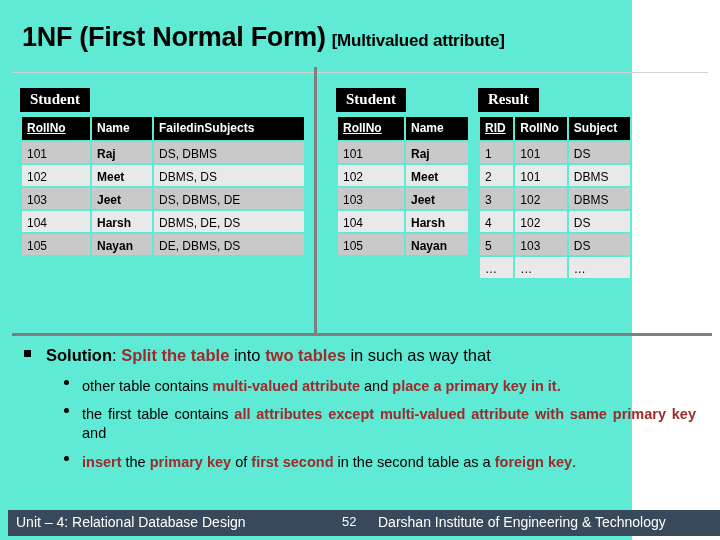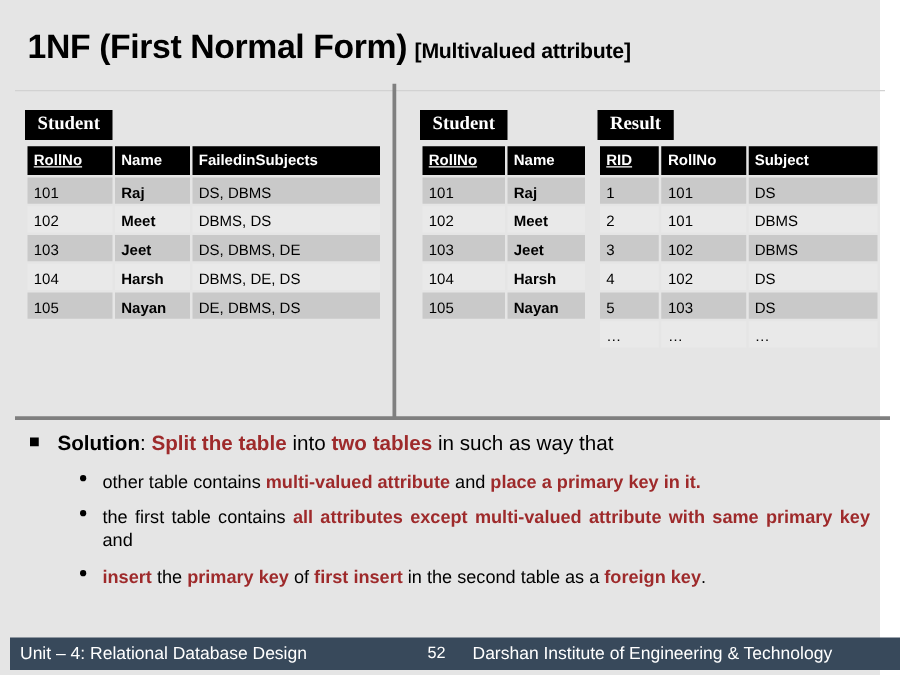--- a/index.html
+++ b/index.html
@@ -4,22 +4,22 @@
 <style>
   html, body {
     margin: 0; padding: 0;
     width: 720px; height: 540px;
     background: #ffffff;
     font-family: "Liberation Sans", sans-serif;
     overflow: hidden;
   }
   #slide {
     position: relative;
-    width: 704px; height: 540px;
-    background: #e5e5e5;
+    width: 632px; height: 540px;
+    background: #5eead4;
   }
 
   
   #title-area {
     position: absolute;
     left: 22px; top: 22px;
     width: 690px;
     white-space: nowrap;
   }
   #title-main {
@@ -327,21 +327,21 @@
 
     <div class="bullet-l2">
       <span class="marker"></span><span>other table contains </span><span class="hl">multi-valued attribute</span><span> and </span><span class="hl">place a primary key in it.</span>
     </div>
 
     <div class="bullet-l2">
       <span class="marker"></span><span>the first table contains </span><span class="hl">all attributes except multi-valued attribute with same primary key</span><span> and</span>
     </div>
 
     <div class="bullet-l2">
-      <span class="marker"></span><span class="hl">insert</span><span> the </span><span class="hl">primary key</span><span> of </span><span class="hl">first insert</span><span> in the second table as a </span><span class="hl">foreign key</span><span>.</span>
+      <span class="marker"></span><span class="hl">insert</span><span> the </span><span class="hl">primary key</span><span> of </span><span class="hl">first second</span><span> in the second table as a </span><span class="hl">foreign key</span><span>.</span>
     </div>
 
   </div>
 
   <div id="footer">
     <div id="footer-unit">Unit – 4: Relational Database Design</div>
     <div id="footer-page">52</div>
     <div id="footer-org">Darshan Institute of Engineering &amp; Technology</div>
   </div>
 

